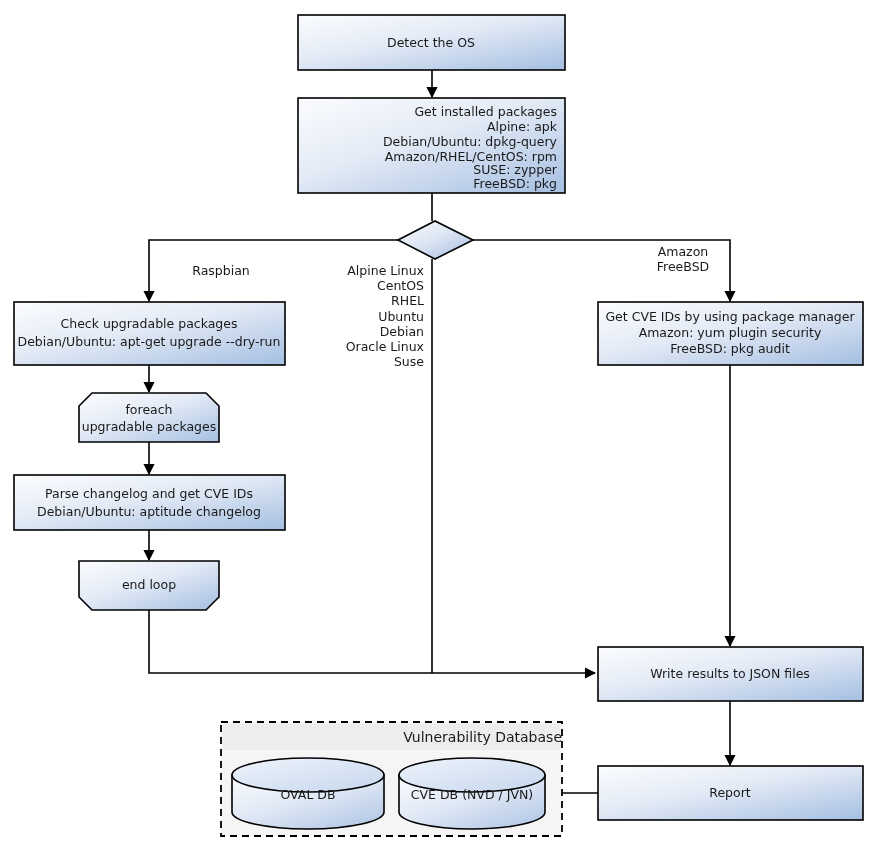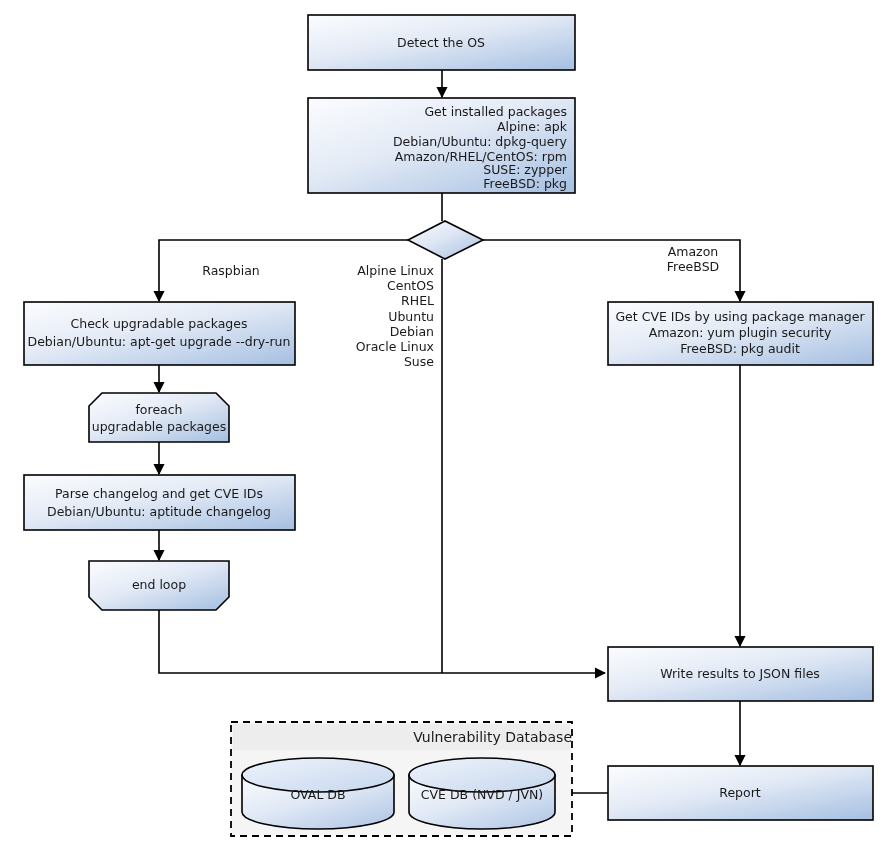--- a/index.html
+++ b/index.html
@@ -10,21 +10,20 @@
   body {
     width: 881px;
     height: 857px;
     font-family: "DejaVu Sans", sans-serif;
     overflow: hidden;
   }
   #diagram-root {
     position: relative;
     width: 715px;
     height: 857px;
-    padding-left: 10px;
   }
   svg.flow {
     display: block;
     width: 881px;
     height: 857px;
   }
   text {
     font-family: "DejaVu Sans", sans-serif;
     fill: #1a1a1a;
     font-size: 12.5px;

